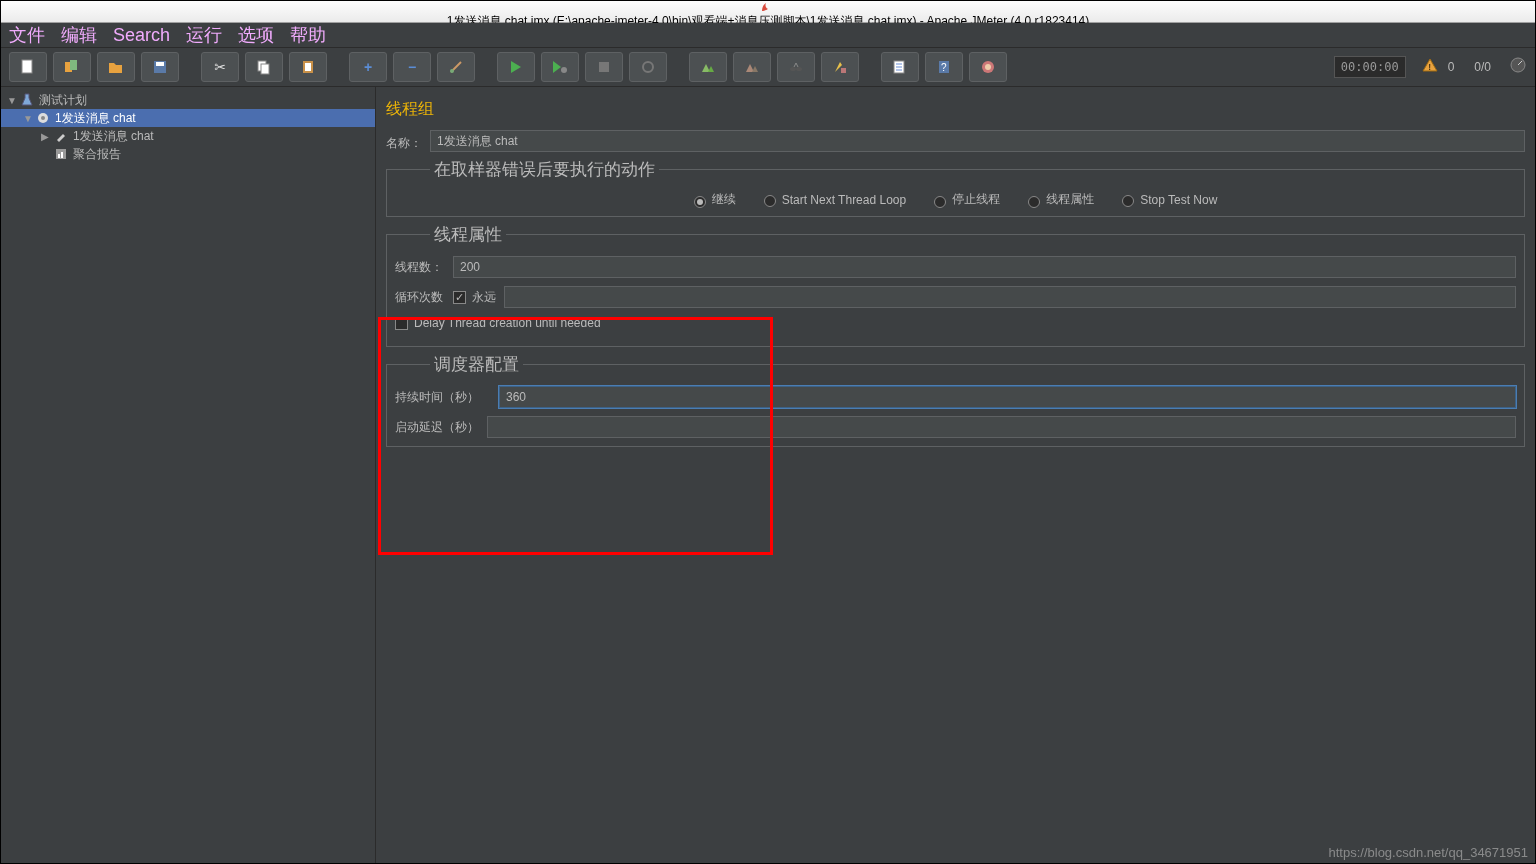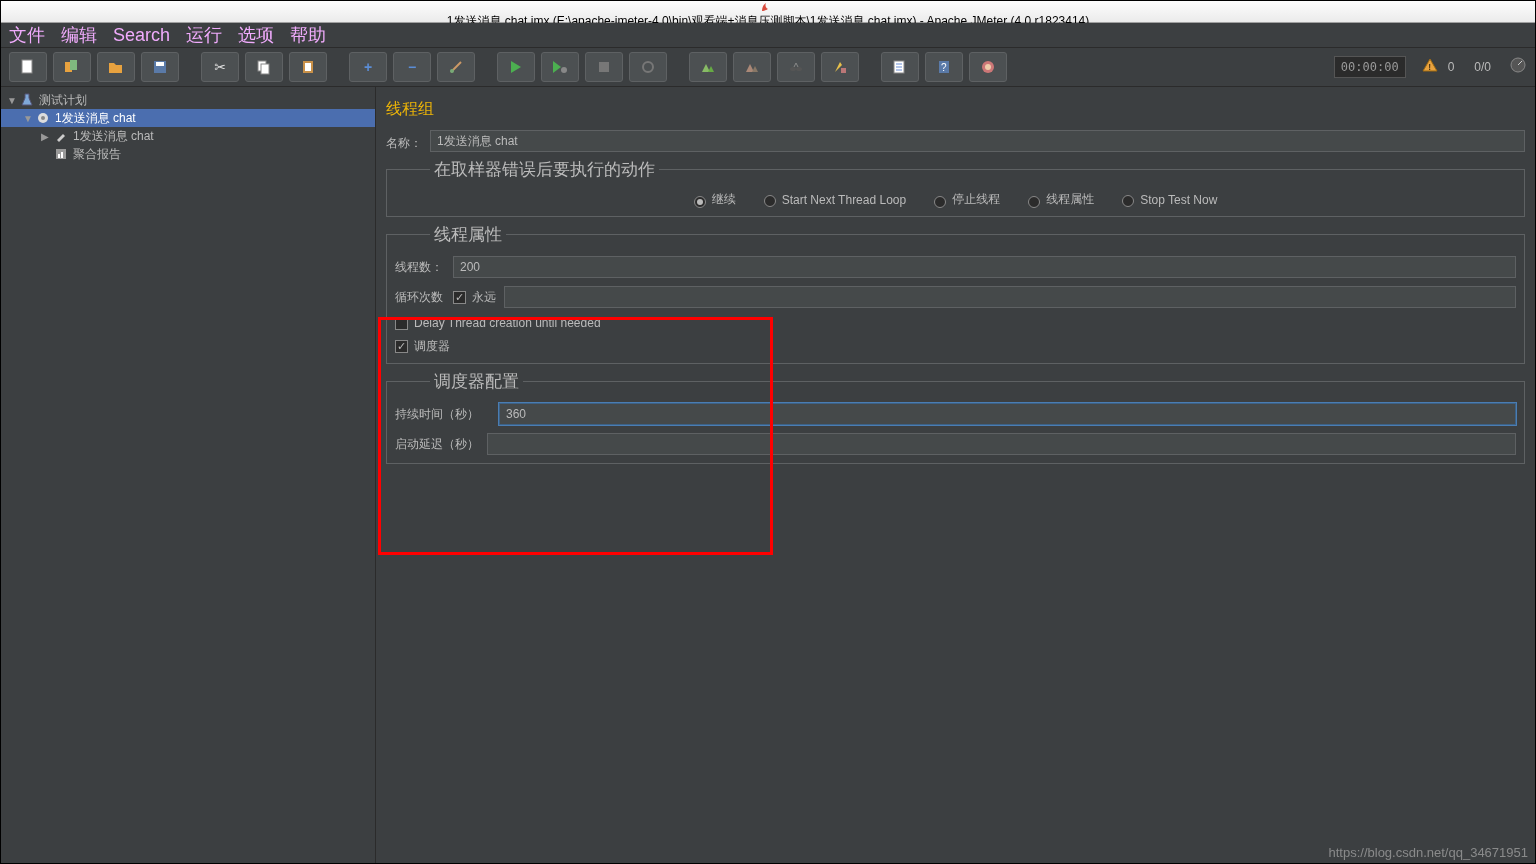--- a/index.html
+++ b/index.html
@@ -317,24 +317,20 @@
         <div class="prop-row">
           <span class="prop-lbl">循环次数</span>
           <span class="check checked"></span>
           <span style="margin-right:8px">永远</span>
           <input class="textfield" value="" style="">
         </div>
         <div class="prop-row">
           <span class="check"></span>
           <span>Delay Thread creation until needed</span>
         </div>
-        <div class="prop-row" style="margin-bottom:0">
-          <span class="check checked"></span>
-          <span>调度器</span>
-        </div>
       </fieldset>
 
       <fieldset>
         <legend>调度器配置</legend>
         <div class="prop-row">
           <span class="prop-lbl med">持续时间（秒）</span>
           <input class="textfield focused" value="360" style="">
         </div>
         <div class="prop-row" style="margin-bottom:0">
           <span class="prop-lbl med">启动延迟（秒）</span>

